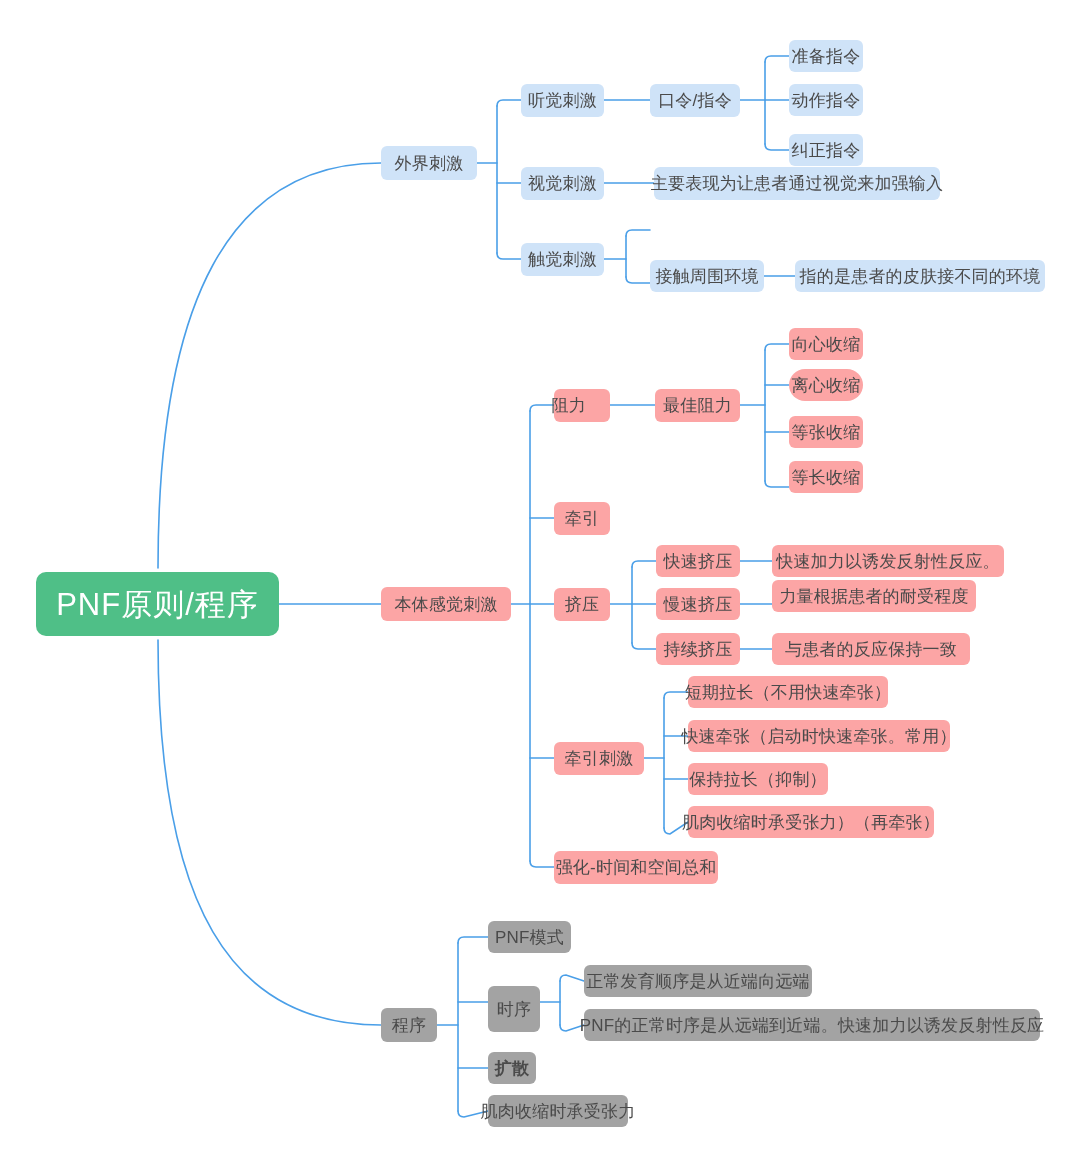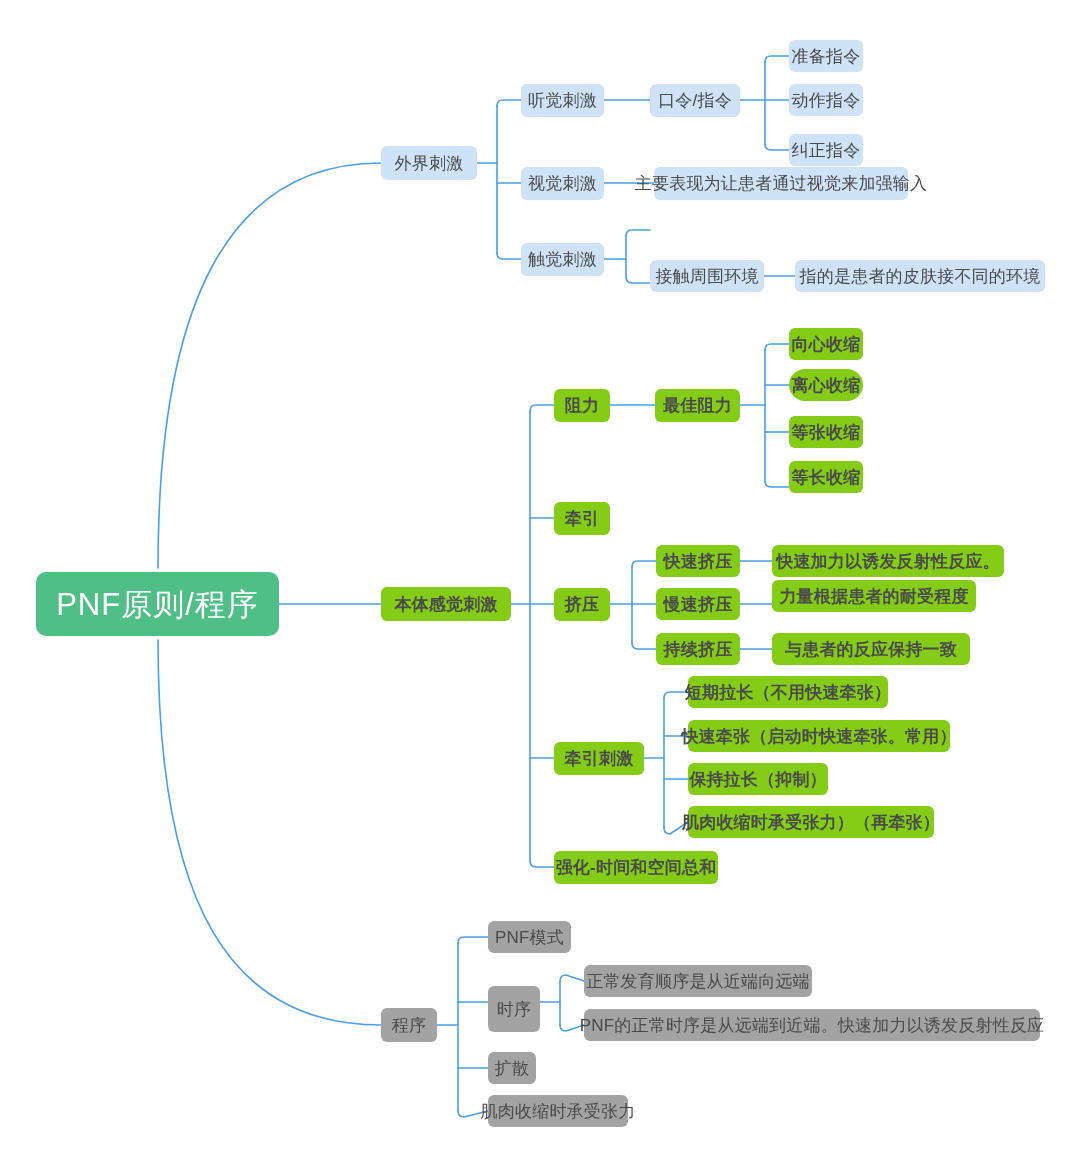--- a/index.html
+++ b/index.html
@@ -34,21 +34,21 @@
   }
   .node.root {
     border-radius: 10px;
     color: #ffffff;
     font-size: 31px;
     font-weight: 400;
     letter-spacing: 1px;
     padding: 0 22px;
   }
   .lvl-blue   { background: #cfe3f8; }
-  .lvl-purple { background: #84cc16; font-weight: bold; }
+  .lvl-purple { background: #fca5a5; }
   .lvl-pink   { background: #a3a3a3; }
   .lvl-green  { background: #4fbf87; }
 </style>
 </head>
 <body>
 
 <div id="canvas">
 
   <svg id="links" viewBox="0 0 1080 1163" xmlns="http://www.w3.org/2000/svg">
     <g fill="none" stroke="#4a9fe8" stroke-width="1.6" stroke-linecap="round">
@@ -147,39 +147,39 @@
   <div class="node lvl-blue" style="left:789px; top:84px; width:74px; height:32px;">
     <span>动作指令</span>
   </div>
   <div class="node lvl-blue" style="left:789px; top:134px; width:74px; height:32px;">
     <span>纠正指令</span>
   </div>
 
   <div class="node lvl-blue" style="left:521px; top:167px; width:83px; height:33px;">
     <span>视觉刺激</span>
   </div>
-  <div class="node lvl-blue" style="left:654px; top:167px; width:254px; height:33px;">
+  <div class="node lvl-blue" style="left:654px; top:167px; width:286px; height:33px;">
     <span>主要表现为让患者通过视觉来加强输入</span>
   </div>
 
   <div class="node lvl-blue" style="left:521px; top:243px; width:83px; height:33px;">
     <span>触觉刺激</span>
   </div>
   <div class="node lvl-blue" style="left:650px; top:260px; width:114px; height:32px;">
     <span>接触周围环境</span>
   </div>
   <div class="node lvl-blue" style="left:795px; top:260px; width:250px; height:32px;">
     <span>指的是患者的皮肤接不同的环境</span>
   </div>
 
   <div class="node lvl-purple" style="left:381px; top:587px; width:130px; height:34px;">
     <span>本体感觉刺激</span>
   </div>
 
-  <div class="node lvl-purple" style="left:554px; top:389px; width:56px; height:33px;">
+  <div class="node lvl-purple" style="left:554px; top:389px; width:56px; height:33px;justify-content:flex-end;">
     <span>阻力</span>
   </div>
   <div class="node lvl-purple" style="left:655px; top:389px; width:85px; height:33px;">
     <span>最佳阻力</span>
   </div>
   <div class="node lvl-purple" style="left:789px; top:328px; width:74px; height:32px;">
     <span>向心收缩</span>
   </div>
   <div class="node lvl-purple" style="left:789px; top:369px; width:74px; height:32px;border-radius:16px;">
     <span>离心收缩</span>
@@ -245,20 +245,20 @@
   </div>
   <div class="node lvl-pink" style="left:488px; top:986px; width:52px; height:46px;">
     <span>时序</span>
   </div>
   <div class="node lvl-pink" style="left:584px; top:965px; width:228px; height:32px;">
     <span>正常发育顺序是从近端向远端</span>
   </div>
   <div class="node lvl-pink" style="left:584px; top:1009px; width:456px; height:32px;">
     <span>PNF的正常时序是从远端到近端。快速加力以诱发反射性反应</span>
   </div>
-  <div class="node lvl-pink" style="left:488px; top:1052px; width:44px; height:32px;">
+  <div class="node lvl-pink" style="left:488px; top:1052px; width:44px; height:32px;font-weight:bold;">
     <span>扩散</span>
   </div>
   <div class="node lvl-pink" style="left:488px; top:1095px; width:140px; height:32px;">
     <span>肌肉收缩时承受张力</span>
   </div>
 
 </div>
 
 </body></html>

